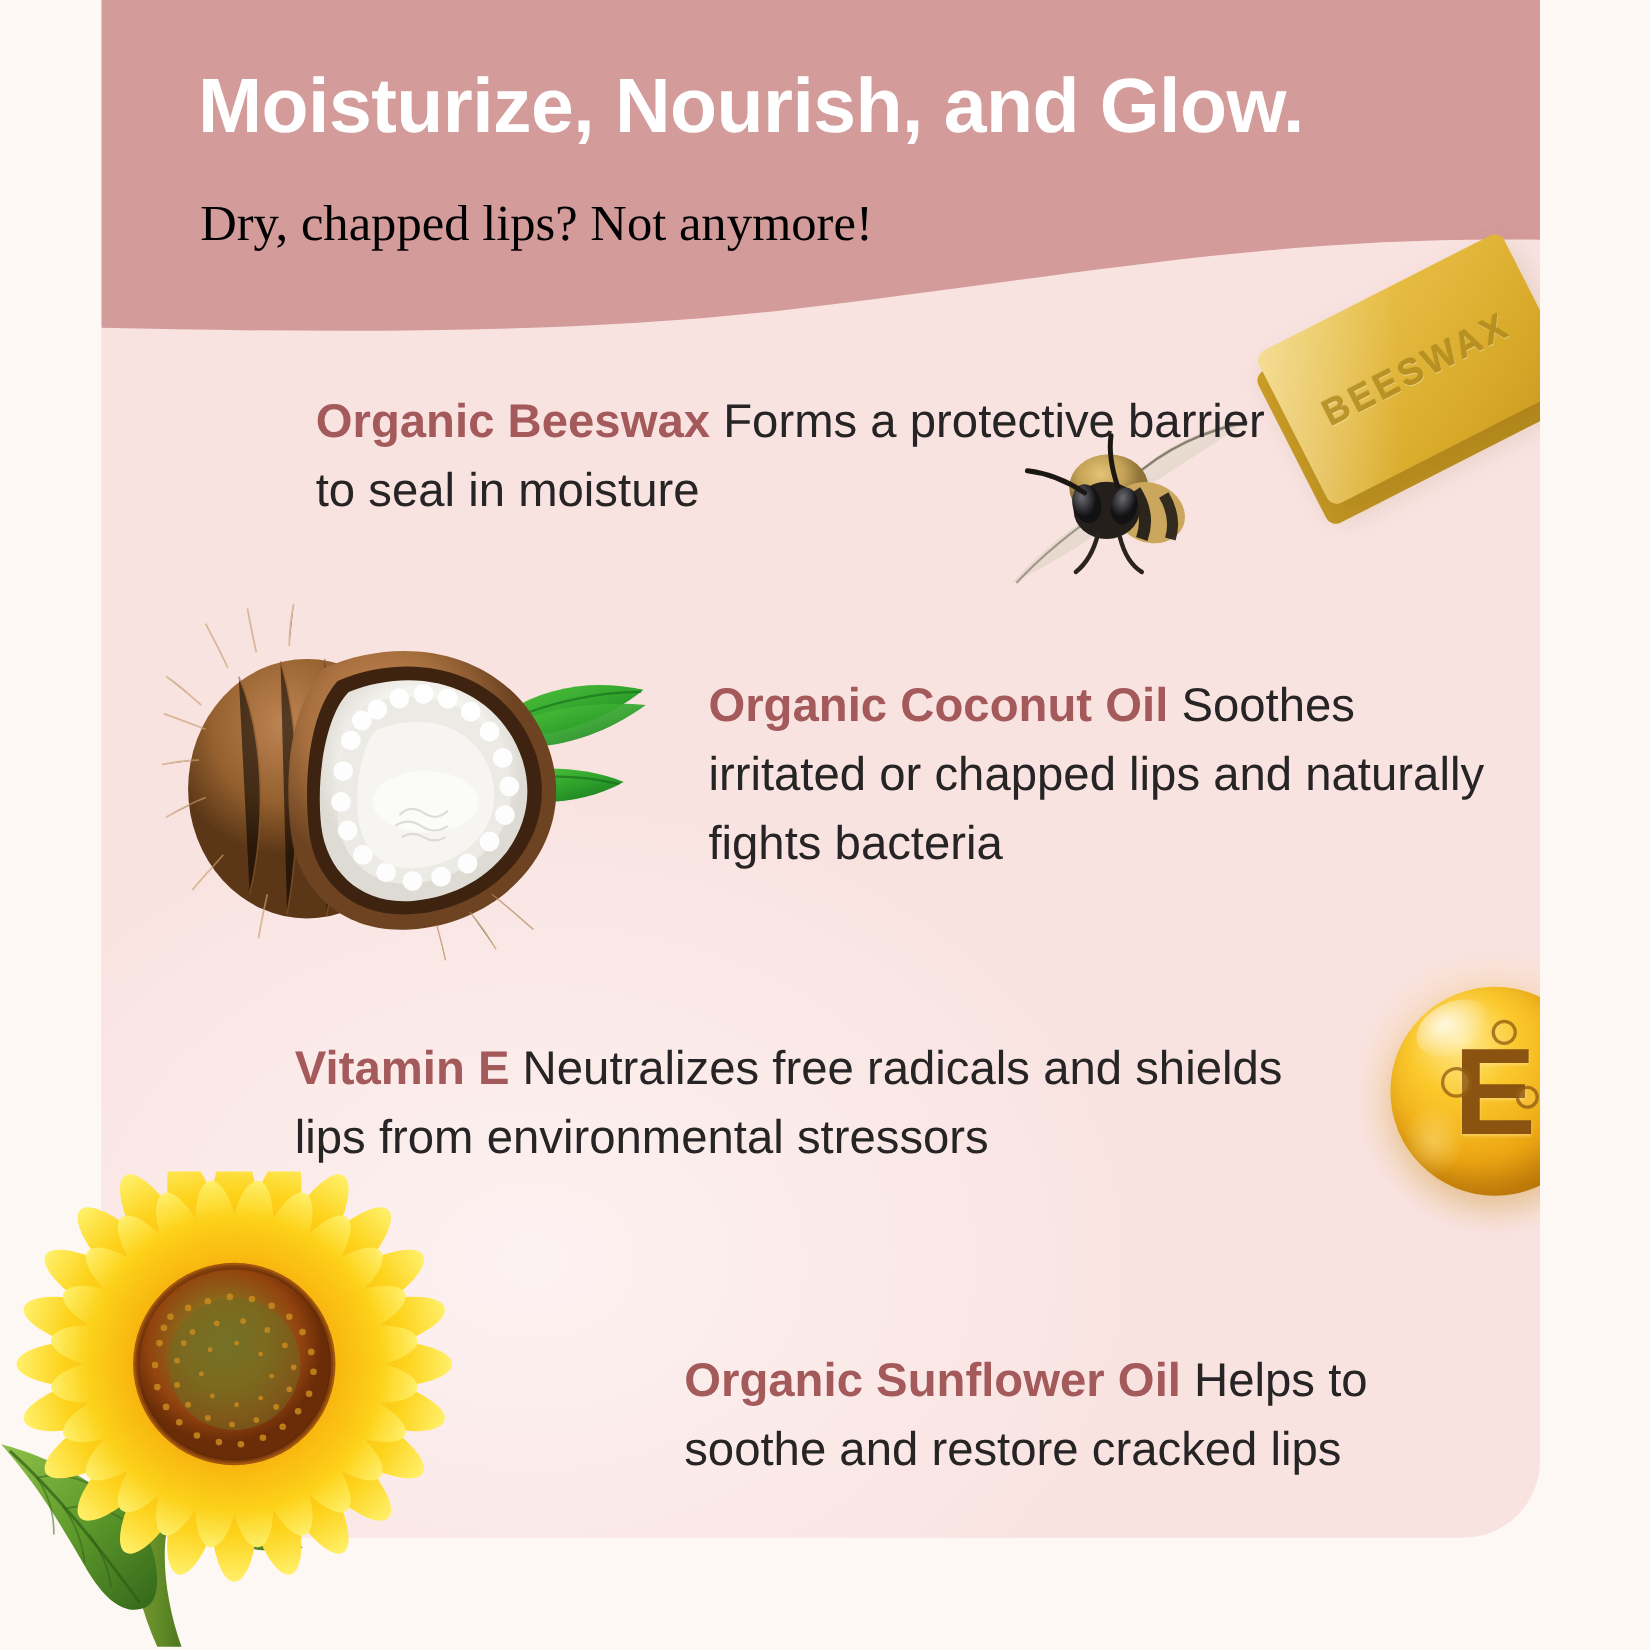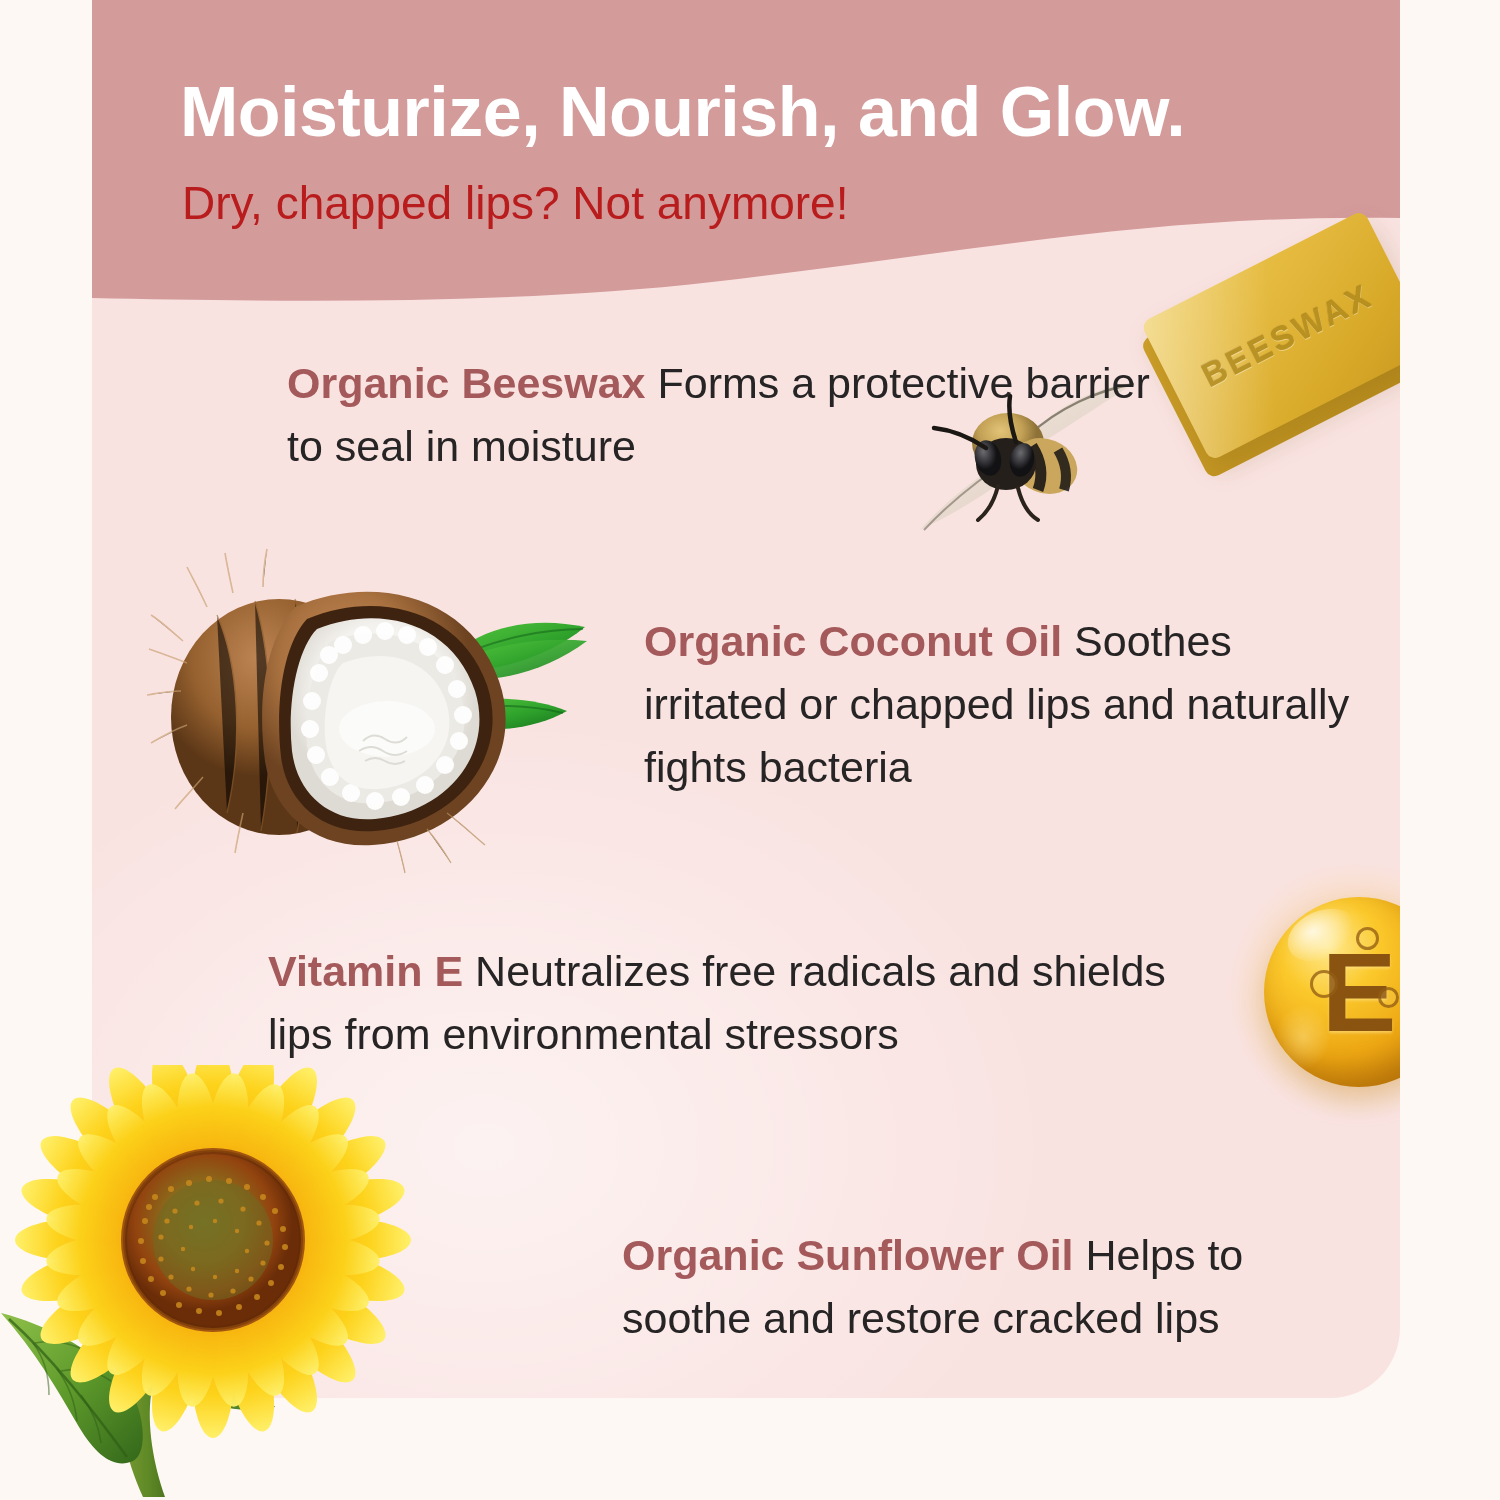--- a/index.html
+++ b/index.html
@@ -33,29 +33,29 @@
     position:absolute;left:0;top:0;width:1308px;height:320px;
     overflow:hidden;
   }
   .header-band svg{display:block;width:1308px;height:320px;}
 
   .header-text{
     position:absolute;left:0;top:0;width:1308px;height:300px;
     z-index:3;
   }
   .headline{
-    position:absolute;left:88px;top:72px;
+    position:absolute;left:88px;top:56px;
     font-size:70px;font-weight:bold;color:#ffffff;
     letter-spacing:-0.5px;white-space:nowrap;
     font-family:"Liberation Sans", sans-serif;
   }
   .subhead{
     position:absolute;left:90px;top:176px;
-    font-size:46px;color:#b91c1c;white-space:nowrap;
-    font-family:Liberation Sans, sans-serif;
+    font-size:46px;color:#000000;white-space:nowrap;
+    font-family:Liberation Serif, serif;
   }
 
   
   .ing{
     position:absolute;z-index:6;
     font-size:43px;line-height:1.46;color:#262424;
     font-family:"Liberation Sans", sans-serif;
   }
   .ing .nm{color:#a4595a;font-weight:bold;}
   .ing-beeswax  {left:195px; top:352px; width:880px;}

